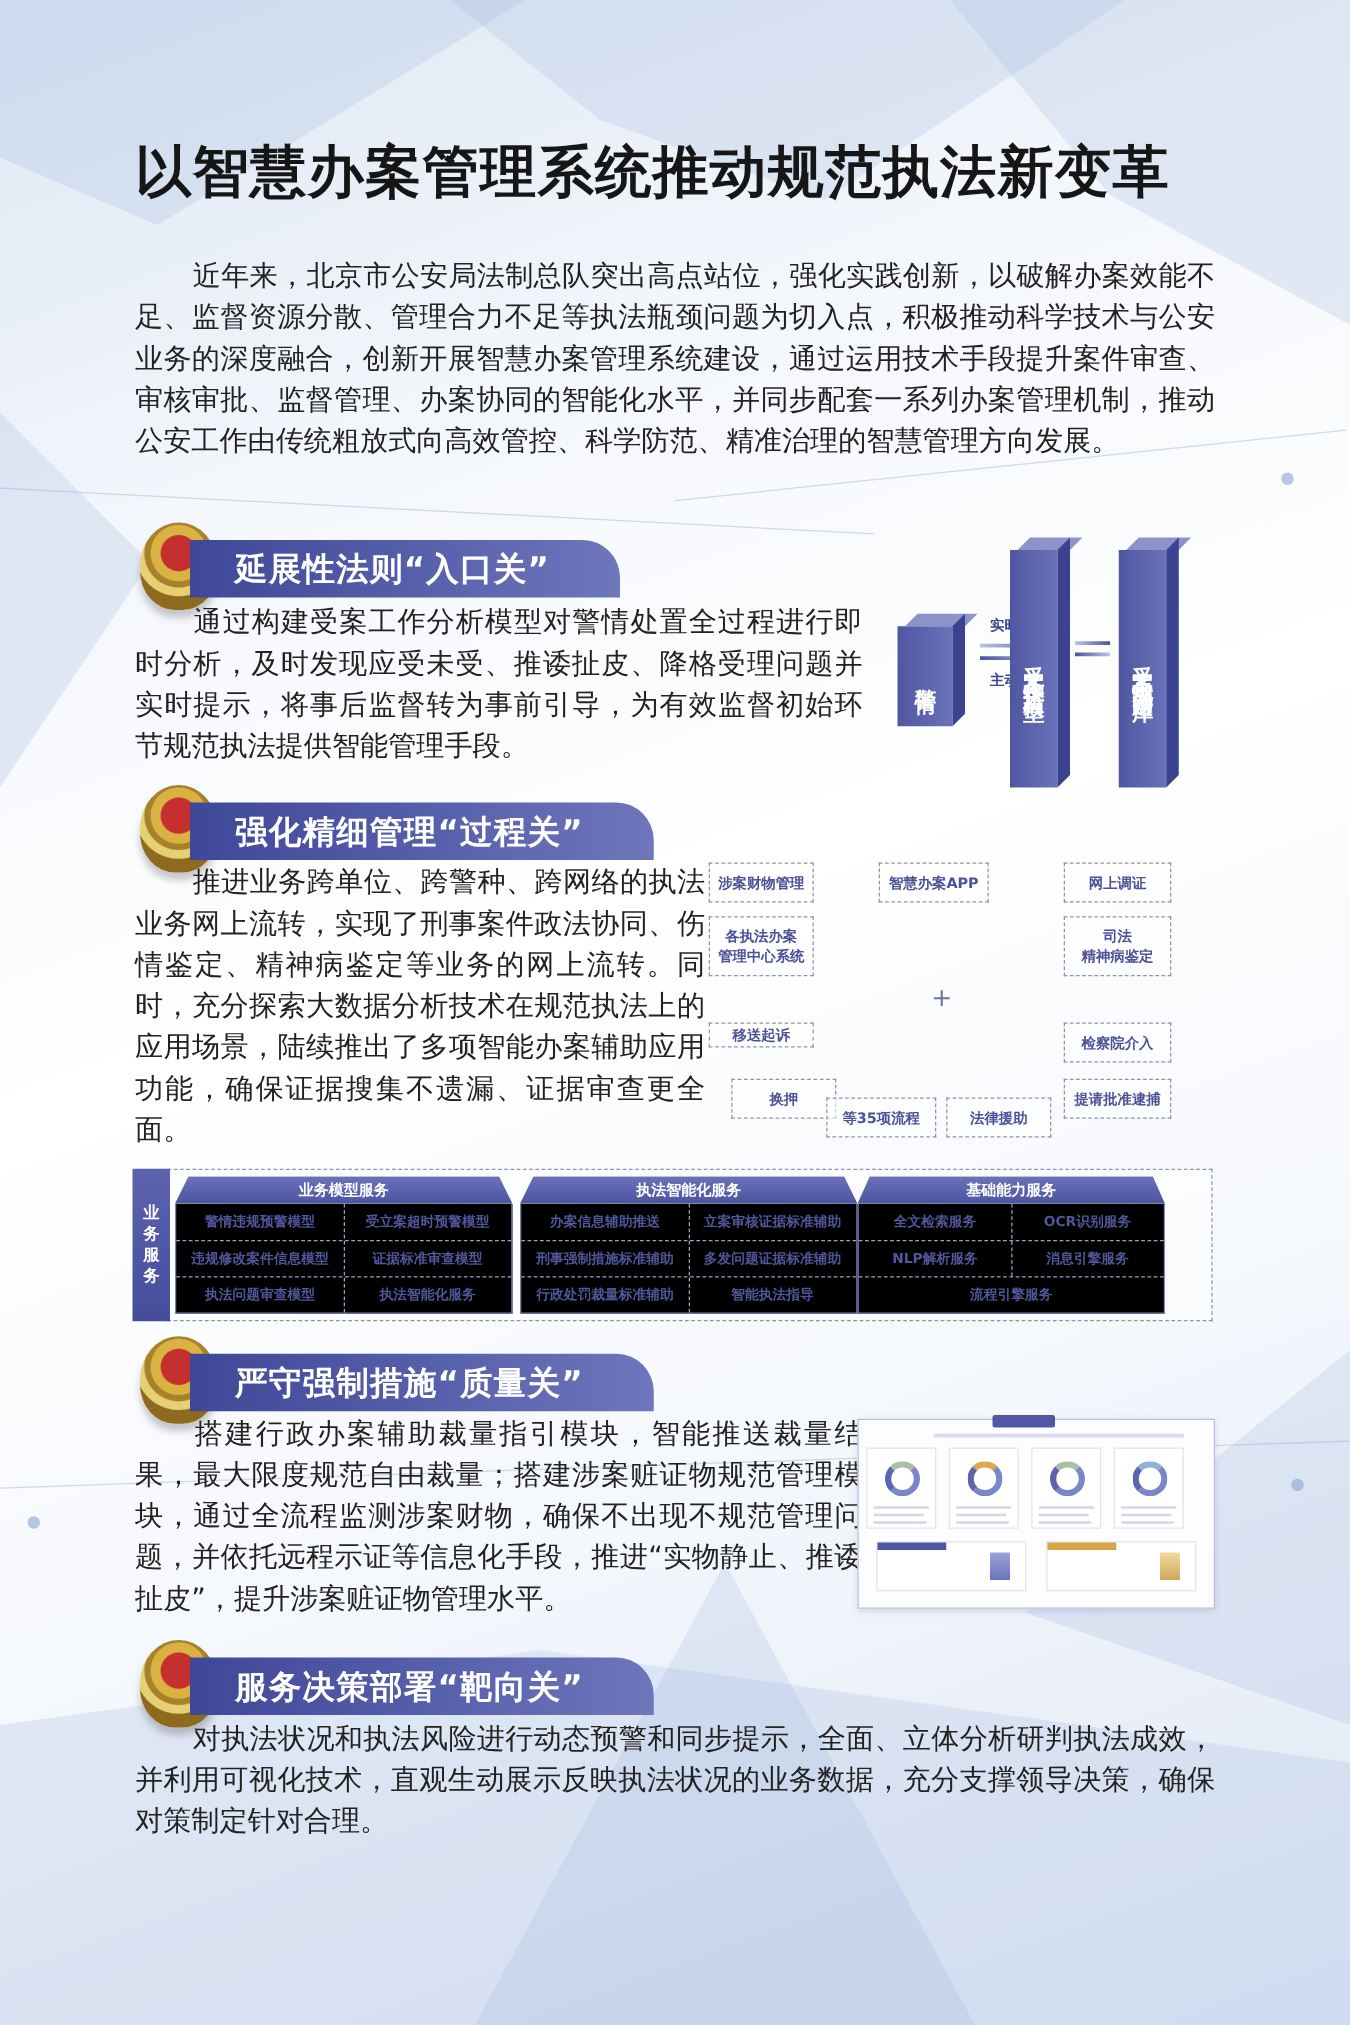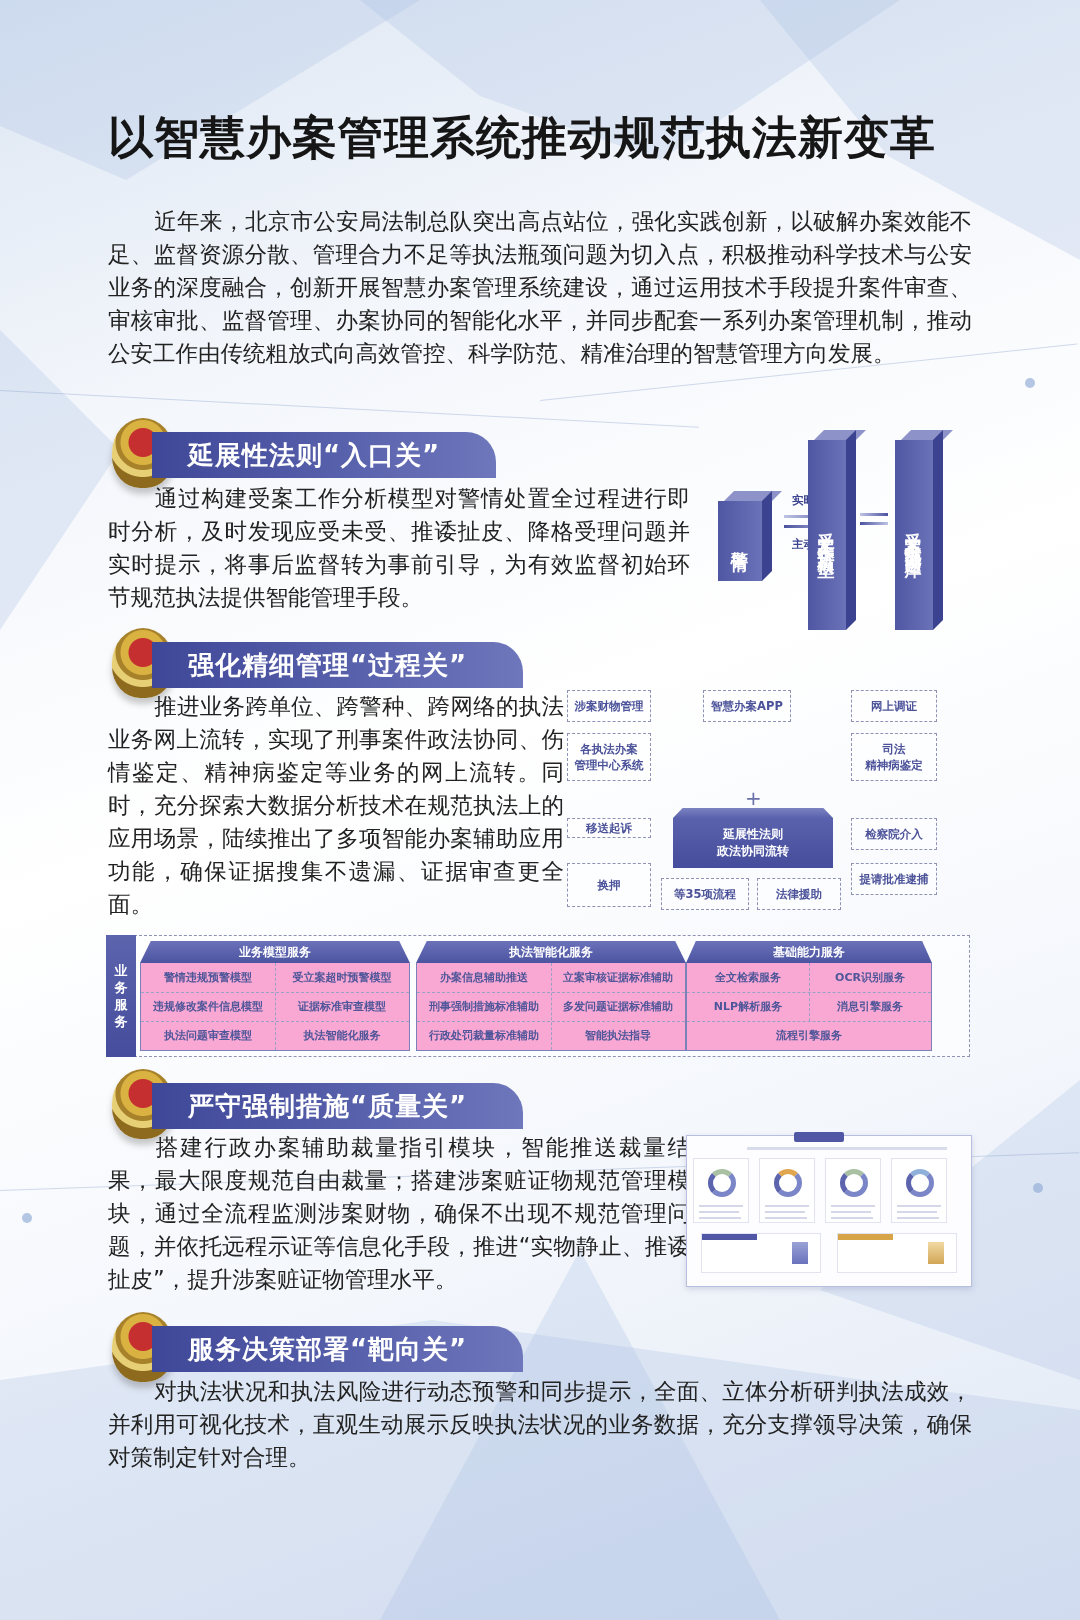--- a/index.html
+++ b/index.html
@@ -28,21 +28,21 @@
 .d2{position:absolute;left:565px;top:688px;width:400px;height:232px}
 .dash{position:absolute;border:1.5px dashed #8e93b5;color:#4b5299;font-size:11.5px;font-weight:bold;display:flex;align-items:center;justify-content:center;text-align:center;line-height:16px;background:rgba(255,255,255,0.55)}
 .center-block{position:absolute;background:linear-gradient(180deg,#5a62ad,#454d9c);color:#fff;font-size:12px;font-weight:bold;text-align:center;line-height:17px;display:flex;flex-direction:column;align-items:center;justify-content:center}
 .center-block .cap{position:absolute;left:0;right:0;top:-10px;height:10px;background:linear-gradient(180deg,#7c83c2,#5a62ad);clip-path:polygon(6% 0,94% 0,100% 100%,0 100%)}
 
 .svc{position:absolute;left:106px;top:935px;width:864px;height:122px}
 .svc-outer{position:absolute;left:28px;top:0;right:0;bottom:0;border:1.5px dashed #8e93b5;background:rgba(255,255,255,0.6)}
 .svc-side{position:absolute;left:0;top:0;width:30px;height:122px;background:linear-gradient(180deg,#5c64ae,#454d9c);color:#fff;font-size:13px;font-weight:bold;display:flex;flex-direction:column;align-items:center;justify-content:center;line-height:17px}
 .group{position:absolute;top:6px;height:110px}
 .group-head{position:absolute;left:0;right:0;top:0;height:22px;background:linear-gradient(180deg,#6b72b9,#4c54a1);color:#fff;font-size:12px;font-weight:bold;display:flex;align-items:center;justify-content:center;clip-path:polygon(4% 0,96% 0,100% 100%,0 100%)}
-.group-body{position:absolute;left:0;right:0;top:22px;bottom:0;border:1.5px solid #7a80b8;border-top:none;background:#f9a8d4}
+.group-body{position:absolute;left:0;right:0;top:22px;bottom:0;border:1.5px solid #7a80b8;border-top:none;background:#000000}
 .cell{position:absolute;height:28px;font-size:11px;font-weight:bold;color:#4f5699;display:flex;align-items:center;justify-content:center;white-space:nowrap}
 .hsep{position:absolute;left:0;right:0;height:0;border-top:1.5px dashed #9aa0c6}
 .vsep{position:absolute;width:0;border-left:1.5px dashed #9aa0c6}
 
 .dash-thumb{position:absolute;left:686px;top:1135px;width:286px;height:152px;border:1.5px solid #b8bede;background:#fdfdff;box-shadow:0 2px 6px rgba(100,110,160,0.25)}
 .dt-tab{position:absolute;left:107px;top:-4px;width:50px;height:10px;background:#5058a5;border-radius:2px}
 .dt-card{position:absolute;top:22px;width:56px;height:65px;border:1px solid #e1e4f0;background:#fff}
 .dt-ring{position:absolute;left:14px;top:10px;width:28px;height:28px;border-radius:50%;border:5px solid #7a86c7;border-top-color:#a9c0a3;border-left-color:#5c64ae}
 .dt-line{position:absolute;left:5px;height:2px;background:#d3d7e8}
 .dt-panel{position:absolute;top:97px;width:104px;height:40px;border:1px solid #e1e4f0;background:#fff}
@@ -105,29 +105,24 @@
   <span class="indent"></span><span>推进业务跨单位、跨警种、跨网络的执法业务网上流转，实现了刑事案件政法协同、伤情鉴定、精神病鉴定等业务的网上流转。同时，充分探索大数据分析技术在规范执法上的应用场景，陆续推出了多项智能办案辅助应用功能，确保证据搜集不遗漏、证据审查更全面。</span>
 </p>
 
 <div class="d2">
   <div class="dash" style="left:2px;top:2px;width:84px;height:32px">涉案财物管理</div>
   <div class="dash" style="left:2px;top:45px;width:84px;height:48px;flex-direction:column">
     <span>各执法办案</span>
       <span>管理中心系统</span>
   </div>
   <div class="dash" style="left:2px;top:130px;width:84px;height:20px">移送起诉</div>
-  <div class="dash" style="left:2px;top:175px;width:84px;height:44px">换押</div>
+  <div class="dash" style="left:20px;top:175px;width:84px;height:32px">换押</div>
 
   <div class="dash" style="left:138px;top:2px;width:88px;height:32px">智慧办案APP</div>
   <div style="position:absolute;left:180px;top:98px;width:16px;font-size:20px;color:#6a70a8;text-align:center">+</div>
-  <div class="center-block" style="left:108px;top:130px;width:160px;height:50px">
-    <div class="cap"></div>
-    <span>延展性法则</span>
-    <span>政法协同流转</span>
-  </div>
   <div class="dash" style="left:96px;top:190px;width:88px;height:32px">等35项流程</div>
   <div class="dash" style="left:192px;top:190px;width:84px;height:32px">法律援助</div>
 
   <div class="dash" style="left:286px;top:2px;width:86px;height:32px">网上调证</div>
   <div class="dash" style="left:286px;top:45px;width:86px;height:48px;flex-direction:column">
     <span>司法</span>
       <span>精神病鉴定</span>
   </div>
   <div class="dash" style="left:286px;top:130px;width:86px;height:32px">检察院介入</div>
   <div class="dash" style="left:286px;top:175px;width:86px;height:32px">提请批准逮捕</div>

